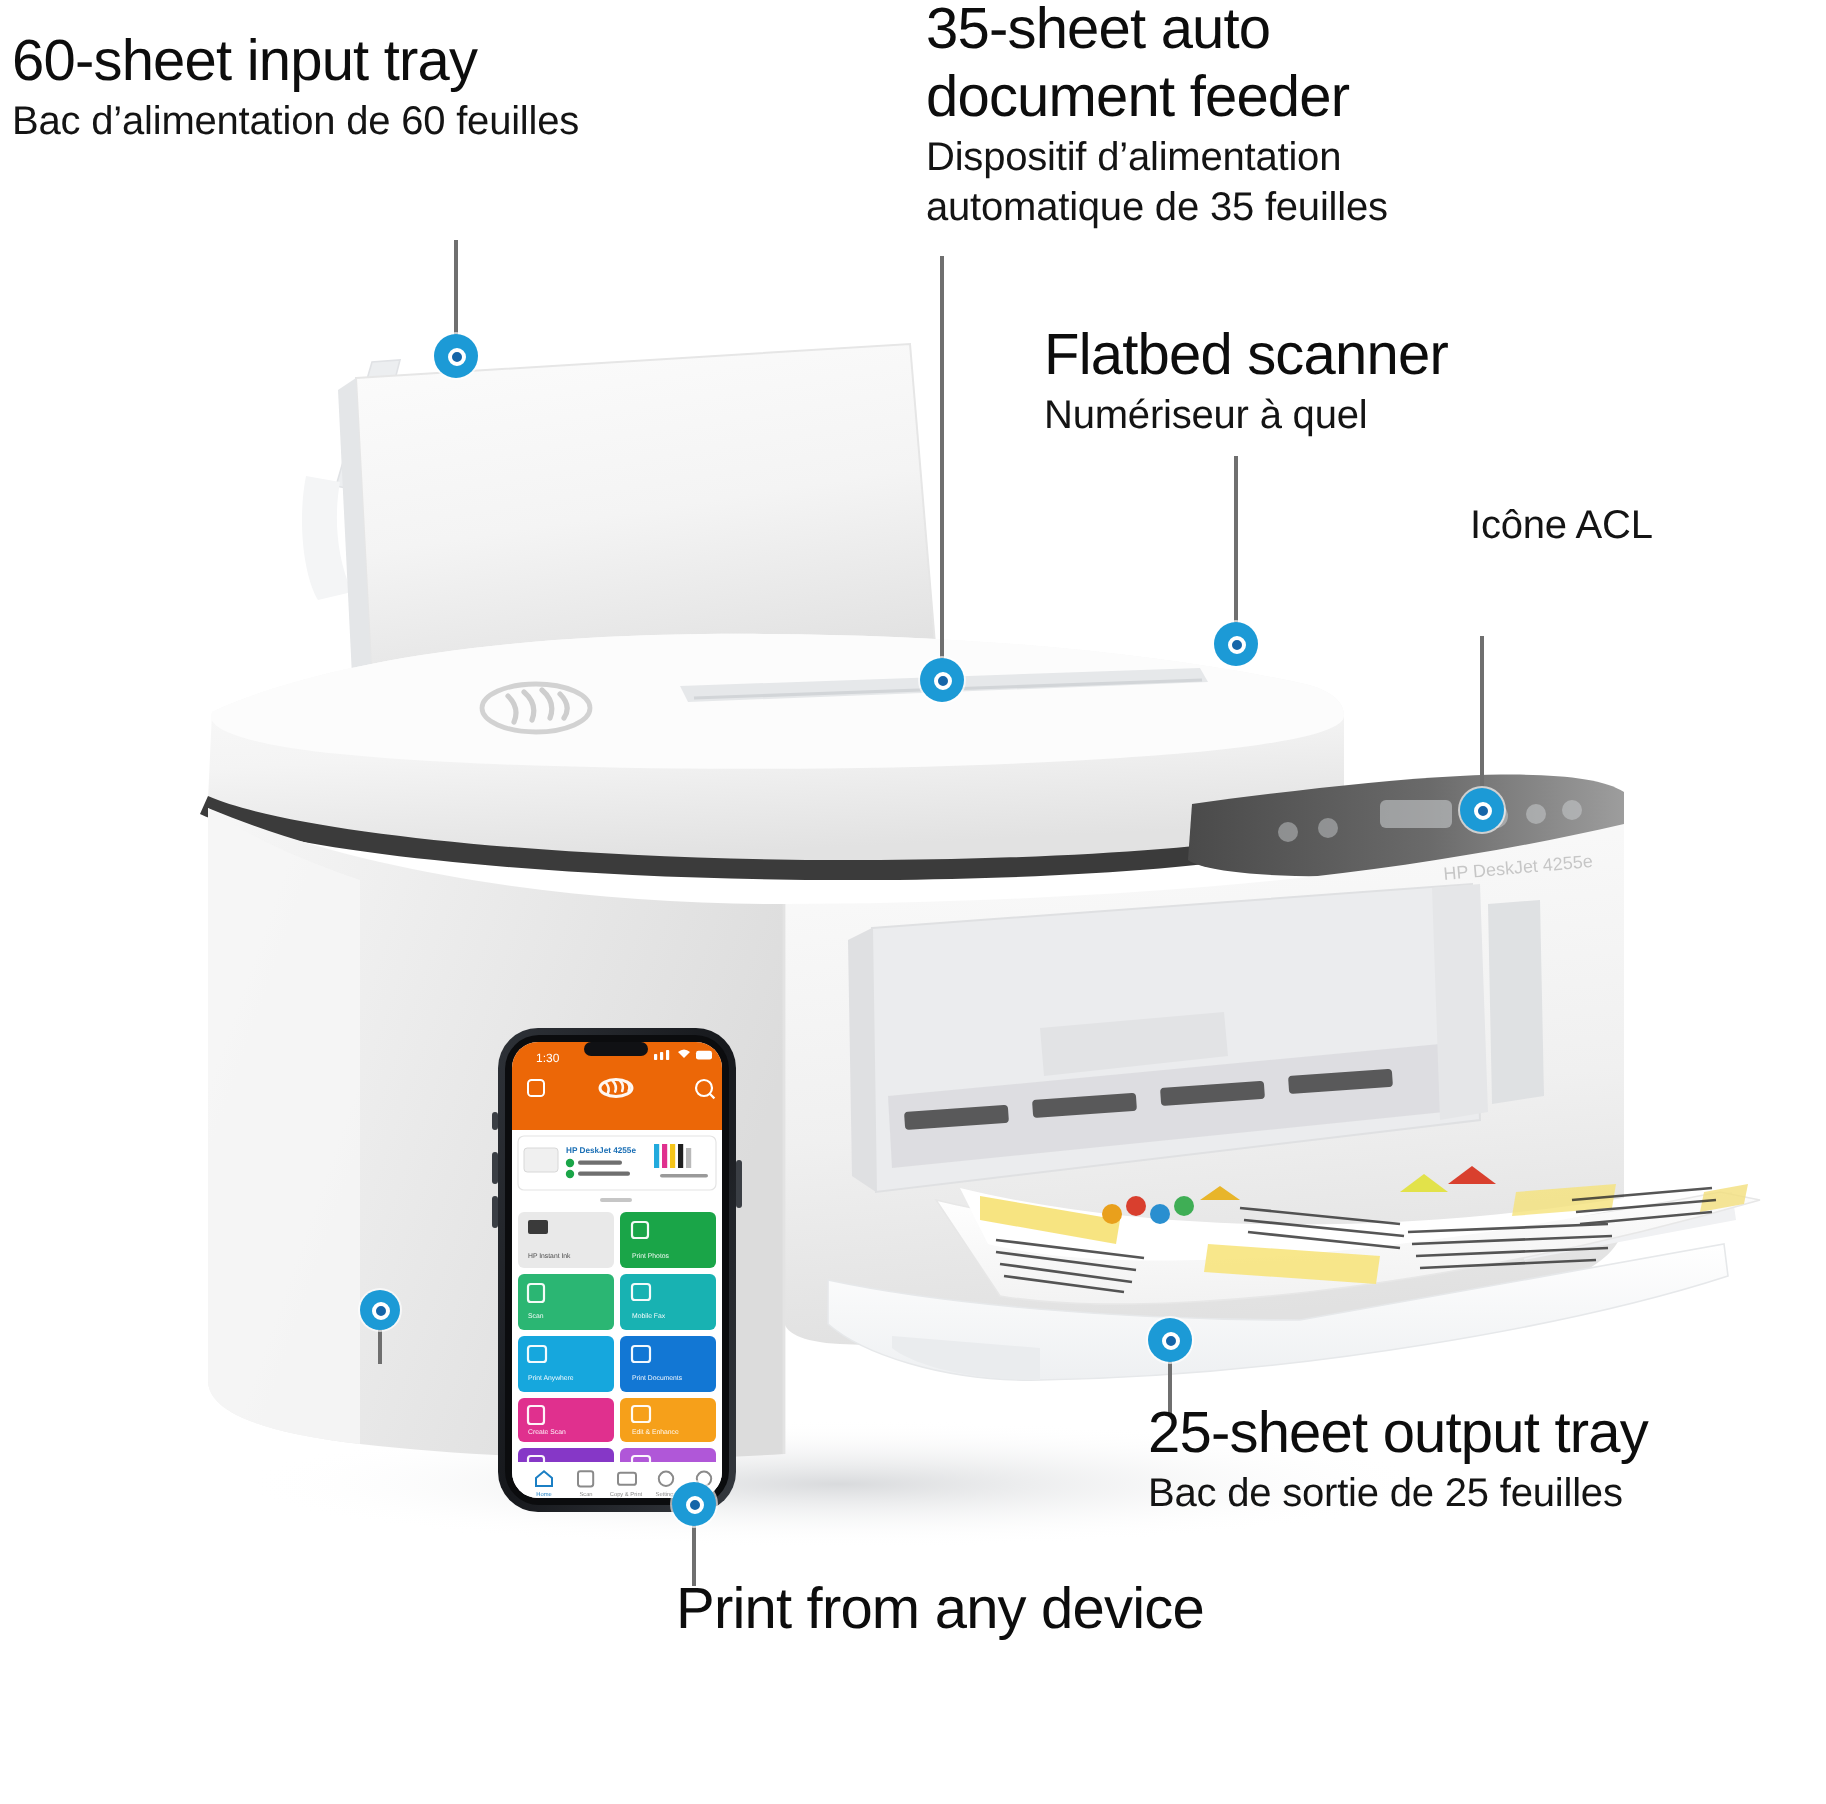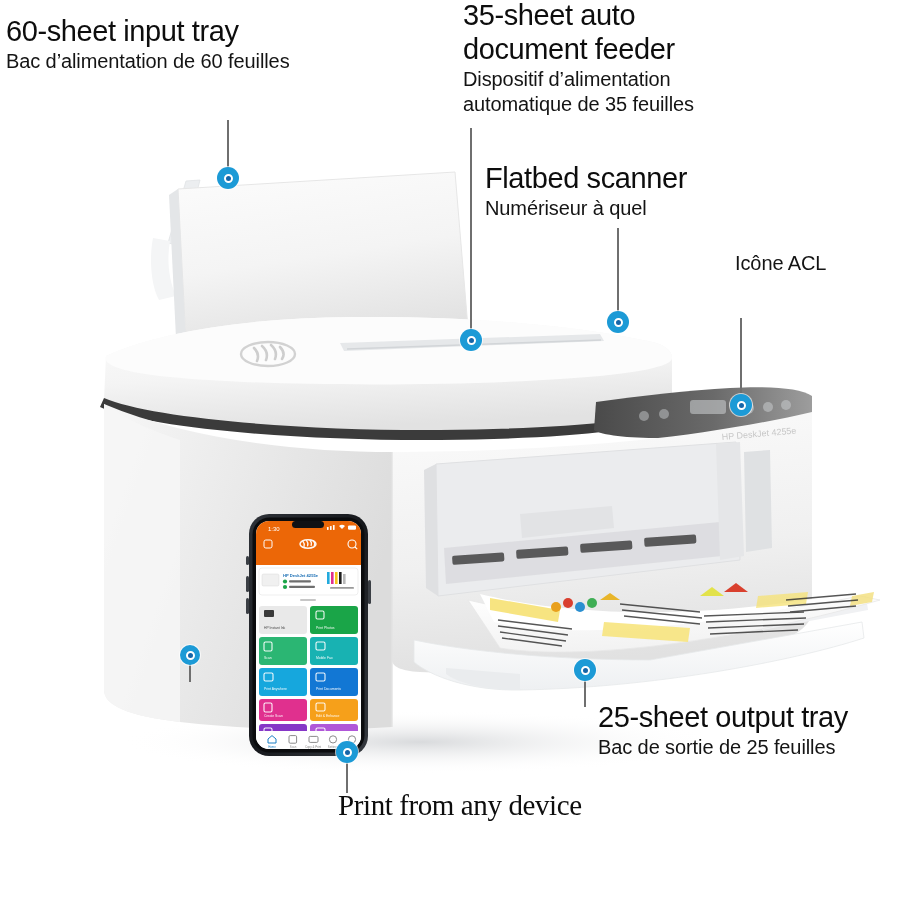--- a/index.html
+++ b/index.html
@@ -27,24 +27,24 @@
     font-size:20px;
     line-height:25px;
     font-weight:400;
     letter-spacing:-0.1px;
     color:#141414;
     white-space:pre-line;
     margin-top:1px;
   }
   .c-input-tray{left:6px;  top:14px;}
   .c-adf{left:463px; top:-2px;}
-  .c-flatbed{left:485px; top:161px;}
+  .c-flatbed{left:522px; top:161px;}
   .c-lcd{left:735px; top:250px;}
-  .c-output{left:598px; top:700px;}
-  .c-device{left:338px; top:788px;font-family:Liberation Serif, serif;}
+  .c-output{left:574px; top:700px;}
+  .c-device{left:338px; top:788px;}
 
   
   .leader{position:absolute;background:#6f6f6f;width:2px;}
 
   
   .dot{
     position:absolute;
     width:22px;height:22px;
     border-radius:50%;
     background:#1c9ad6;

